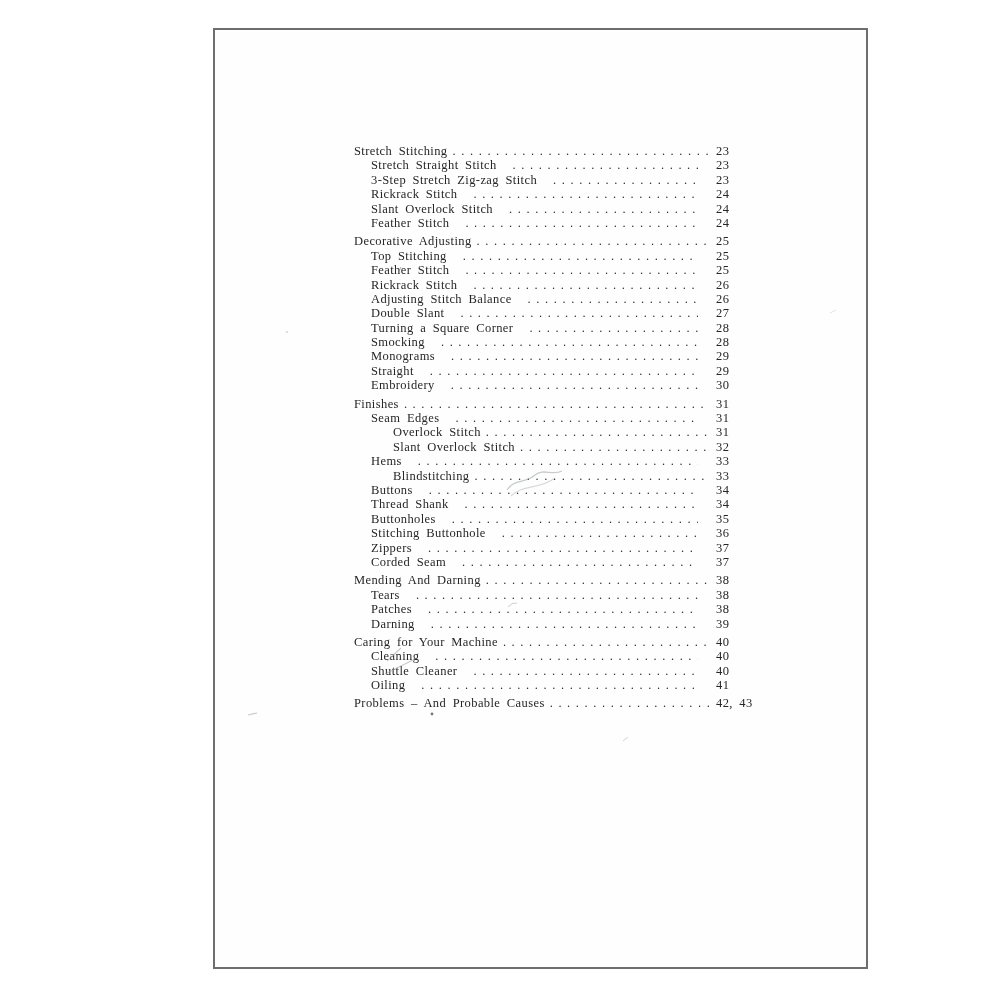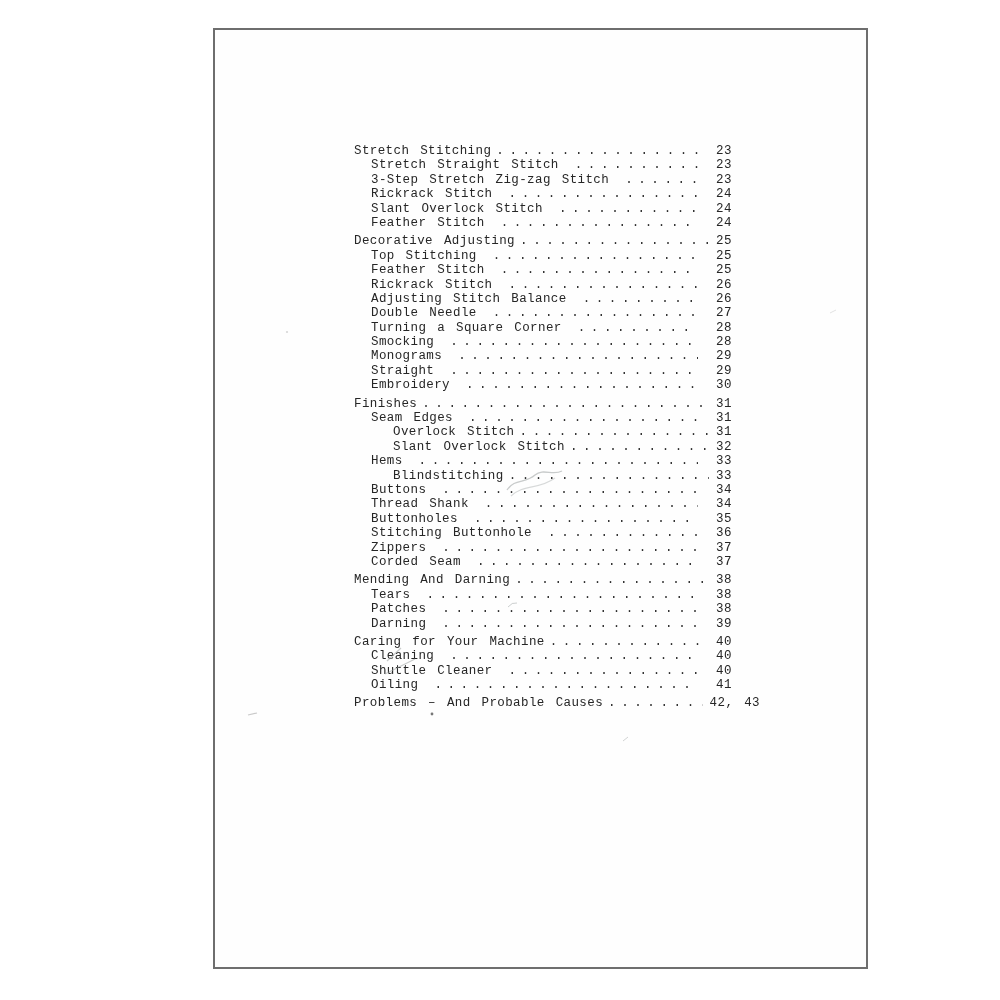--- a/index.html
+++ b/index.html
@@ -1,17 +1,17 @@
 <!DOCTYPE html>
 <html><head>
 <meta charset="utf-8">
 <style>
   html,body{margin:0;padding:0;background:#ffffff;}
   .canvas{position:relative;width:1000px;height:1000px;background:#ffffff;overflow:hidden;
-          font-family:Liberation Mono, monospace;}
+          font-family:Liberation Serif, serif;}
   .page{position:absolute;left:213px;top:28px;width:651px;height:937px;
         background:#fefefe;border:2px solid #6e6e6e;}
   .toc-list{position:absolute;left:139px;top:74px;width:406px;}
   .toc-row{display:flex;align-items:baseline;line-height:14.4px;height:14.4px;
            font-size:12.5px;color:#262626;letter-spacing:0.4px;word-spacing:3px;
            white-space:nowrap;}
   .toc-row.level-0{padding-left:0;}
   .toc-row.level-1{padding-left:17px;gap:11px;}
   .toc-row.level-2{padding-left:39px;}
   .toc-row.level-0:not(:first-child){margin-top:4px;}
@@ -77,21 +77,21 @@
     <span class="toc-label">Rickrack Stitch</span>
     <span class="toc-dots">......................................................................</span>
     <span class="toc-page">26</span>
   </div>
         <div class="toc-row level-1">
     <span class="toc-label">Adjusting Stitch Balance</span>
     <span class="toc-dots">......................................................................</span>
     <span class="toc-page">26</span>
   </div>
         <div class="toc-row level-1">
-    <span class="toc-label">Double Needle</span>
+    <span class="toc-label">Double Slant</span>
     <span class="toc-dots">......................................................................</span>
     <span class="toc-page">27</span>
   </div>
         <div class="toc-row level-1">
     <span class="toc-label">Turning a Square Corner</span>
     <span class="toc-dots">......................................................................</span>
     <span class="toc-page">28</span>
   </div>
         <div class="toc-row level-1">
     <span class="toc-label">Smocking</span>

